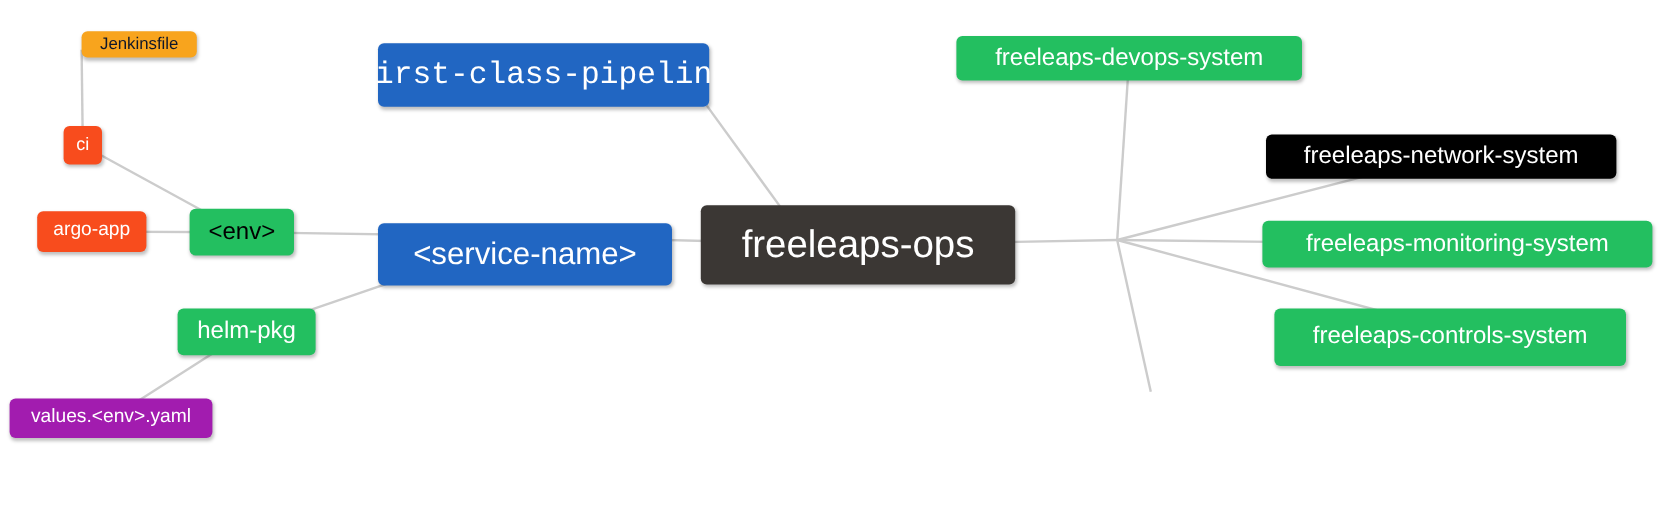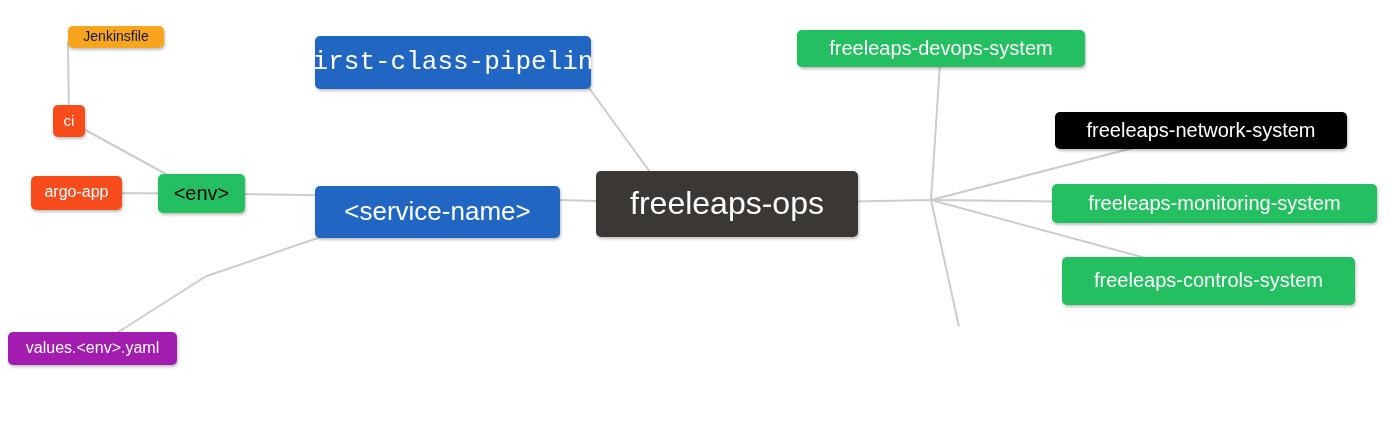--- a/index.html
+++ b/index.html
@@ -56,28 +56,29 @@
     </svg>
 
   <div class="node" style="left: 20px; top: 26px; width: 96px; height: 22px; font-size: 14px; background: rgb(248, 164, 29); color: #0f172a; margin-left: 48px;">Jenkinsfile</div>
 
   <div class="node" style="left: 53px; top: 105px; width: 32px; height: 32px; font-size: 15px; background: rgb(248, 76, 29); color: rgb(255, 255, 255);">ci</div>
 
   <div class="node" style="left: 31px; top: 176px; width: 91px; height: 34px; font-size: 16px; background: rgb(248, 76, 29); color: rgb(255, 255, 255);">argo-app</div>
 
   <div class="node" style="left: 158px; top: 174px; width: 87px; height: 39px; font-size: 20px; background: rgb(35, 191, 96); color: #000000;">&lt;env&gt;</div>
 
+  <div class="node" style="left: 148px; top: 257px; width: 115px; height: 39px; font-size: 20px; background: rgb(35, 191, 96); color: rgb(255, 255, 255);">helm-pkg</div>
 
   <div class="node" style="left: 8px; top: 332px; width: 169px; height: 33px; font-size: 16px; background: #a21caf; color: rgb(255, 255, 255);">values.&lt;env&gt;.yaml</div>
 
   <div class="node" style="left: 315px; top: 36px; width: 276px; height: 53px; font-size: 26px; background: rgb(33, 102, 194); color: rgb(255, 255, 255); font-family: Liberation Mono, monospace;">first-class-pipeline</div>
 
   <div class="node" style="left: 315px; top: 171px; width: 245px; height: 52px; font-size: 26px; background: rgb(33, 102, 194); color: rgb(255, 255, 255); margin-top: 15px;">&lt;service-name&gt;</div>
 
-  <div class="node" style="left: 584px; top: 171px; width: 262px; height: 66px; font-size: 32px; background: rgb(59, 55, 52); color: rgb(255, 255, 255); margin-left: 12px;">freeleaps-ops</div>
+  <div class="node" style="left: 584px; top: 171px; width: 262px; height: 66px; font-size: 32px; background: rgb(59, 55, 52); color: rgb(255, 255, 255);">freeleaps-ops</div>
 
 
   <div class="node" style="left: 797px; top: 30px; width: 288px; height: 37px; font-size: 20px; background: rgb(35, 191, 96); color: rgb(255, 255, 255);">freeleaps-devops-system</div>
 
   <div class="node" style="left: 1055px; top: 112px; width: 292px; height: 37px; font-size: 20px; background: #000000; color: rgb(255, 255, 255);">freeleaps-network-system</div>
 
   <div class="node" style="left: 1052px; top: 184px; width: 325px; height: 39px; font-size: 20px; background: rgb(35, 191, 96); color: rgb(255, 255, 255);">freeleaps-monitoring-system</div>
 
   <div class="node" style="left: 1062px; top: 257px; width: 293px; height: 48px; font-size: 20px; background: rgb(35, 191, 96); color: rgb(255, 255, 255);">freeleaps-controls-system</div>
 

